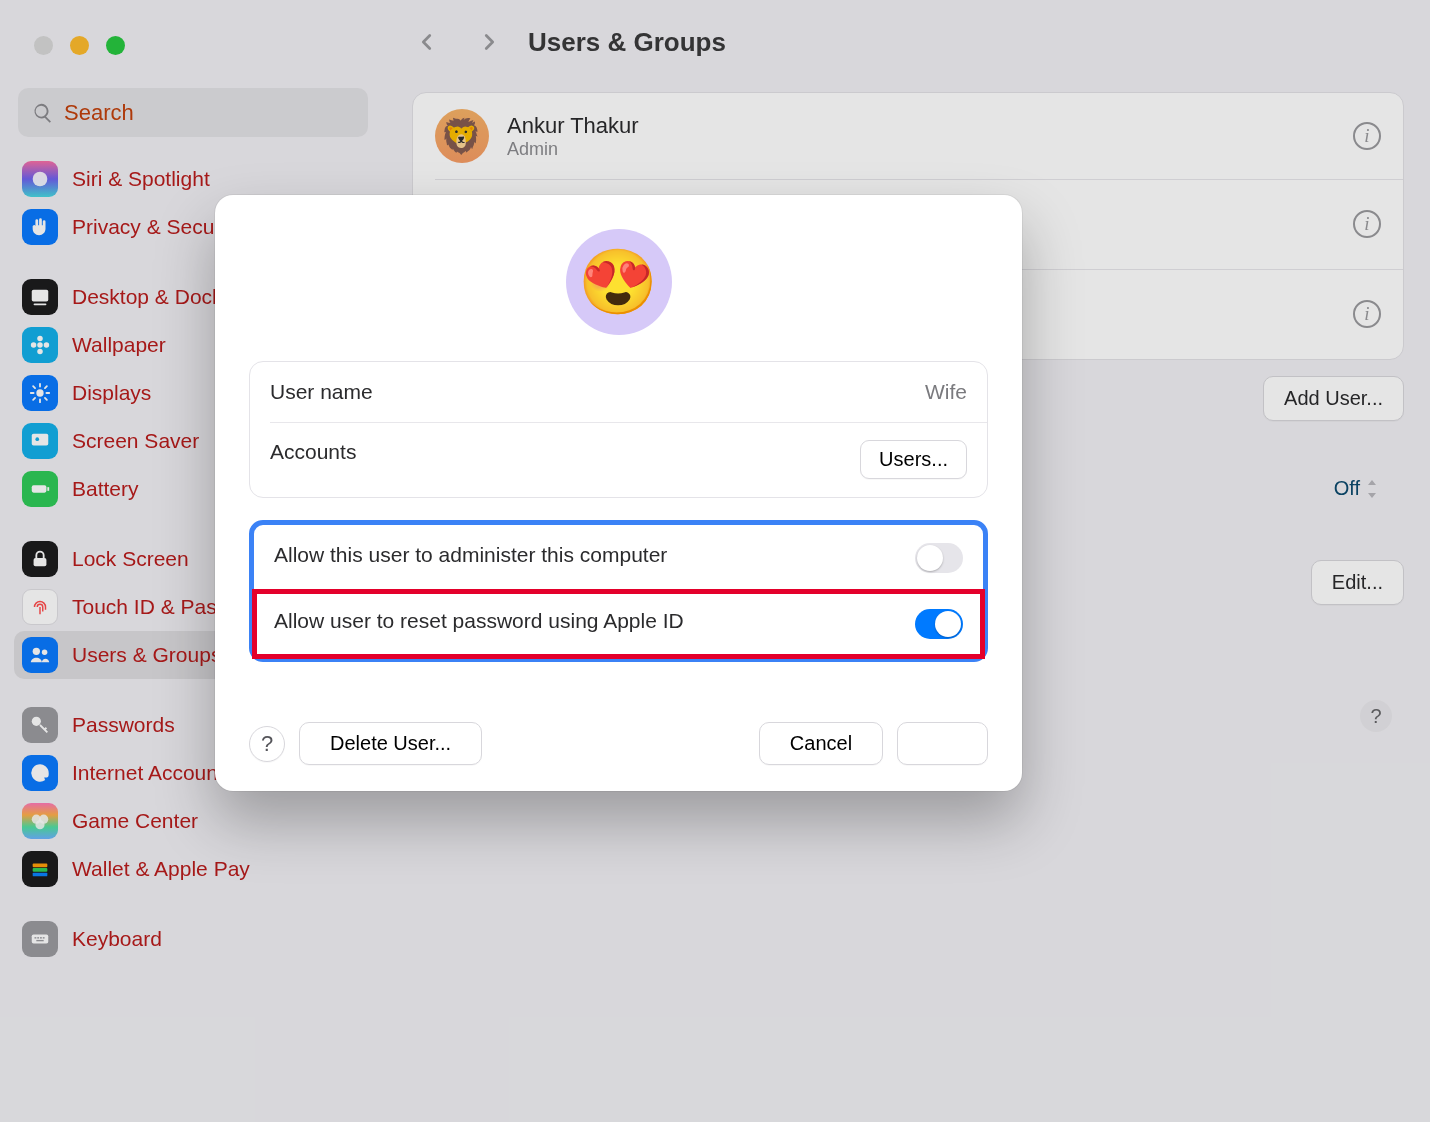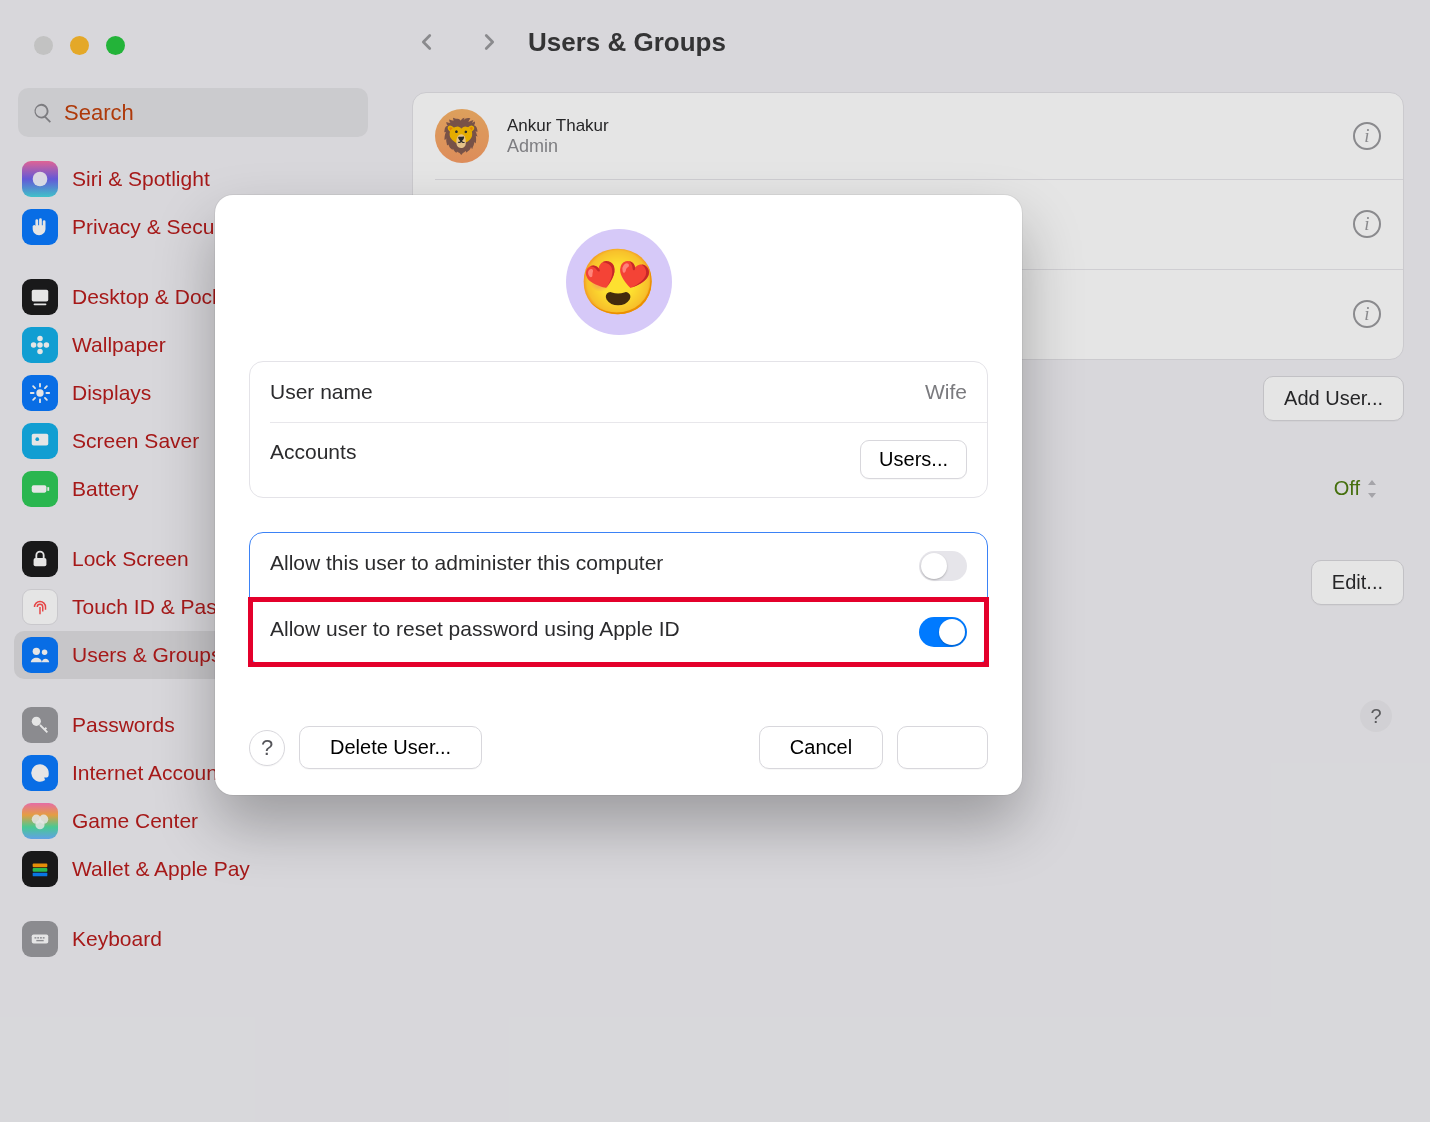--- a/index.html
+++ b/index.html
@@ -34,43 +34,43 @@
     .hdr { height: 84px; display: flex; align-items: center; padding-left: 30px; gap: 28px; }
     .hdr .nav { display: flex; gap: 40px; }
     .chev { width: 22px; height: 22px; fill: none; stroke: #9a9a9e; stroke-width: 3; stroke-linecap: round; stroke-linejoin: round; }
     .hdr .title { font-size: 26px; font-weight: 700; color: #3a3a3c; }
 
     .panel { margin: 8px 26px 0 26px; background: #fff; border: 1px solid #e2e1e6; border-radius: 14px; }
     .panel .row { display: flex; align-items: center; padding: 16px 22px; position: relative; }
     .panel .row + .row::before { content: ""; position: absolute; left: 22px; right: 0; top: 0; height: 1px; background: #e7e6ea; }
     .avatar { width: 54px; height: 54px; border-radius: 50%; background: linear-gradient(#f7b267,#f79d65); display: flex; align-items: center; justify-content: center; font-size: 34px; }
     .uinfo { margin-left: 18px; }
-    .uname { font-size: 17px; color: #2b2b2d; font-weight: 500; }
+    .uname { font-size: 22px; color: #2b2b2d; font-weight: 500; }
     .urole { font-size: 18px; color: #8c8c90; }
     .info-btn { margin-left: auto; }
     .info-circ { width: 28px; height: 28px; border: 2px solid #9a9a9e; border-radius: 50%; display: flex; align-items: center; justify-content: center; color: #9a9a9e; font-family: Georgia, serif; font-style: italic; font-size: 19px; }
 
     .actions-row { display: flex; gap: 14px; margin: 16px 26px 0 26px; justify-content: flex-end; }
     .btn { background: #fff; border: 1px solid #d8d7dc; border-radius: 10px; padding: 10px 20px; font-size: 20px; color: #2b2b2d; box-shadow: 0 1px 1px rgba(0,0,0,0.03); }
 
     .sect-label-row { margin: 34px 52px 6px 52px; display: flex; justify-content: space-between; align-items: center; }
-    .sect-value { font-size: 20px; color: #4d7c0f; display: flex; align-items: center; gap: 6px; }
+    .sect-value { font-size: 20px; color: #0c4a6e; display: flex; align-items: center; gap: 6px; }
     .sect-value svg { width: 12px; height: 18px; fill: #b8b7bd; }
 
     .help-fab { position: absolute; right: 38px; top: 700px; width: 32px; height: 32px; background: #e9e8ec; border-radius: 50%; display: flex; align-items: center; justify-content: center; color: #656568; font-size: 20px; }
 
     
     .modal { position: absolute; z-index: 10; left: 215px; top: 195px; width: 807px; background: #fff; border-radius: 18px; box-shadow: 0 30px 60px rgba(0,0,0,0.28), 0 0 0 1px rgba(0,0,0,0.05); padding: 34px 34px 26px 34px; }
     .modal .av-lg { width: 106px; height: 106px; border-radius: 50%; background: #d6c9f8; margin: 0 auto 26px auto; display: flex; align-items: center; justify-content: center; font-size: 64px; }
     .mgroup { background: #fff; border: 1px solid #e4e3e8; border-radius: 14px; }
     .mrow { display: flex; align-items: flex-start; padding: 18px 20px; position: relative; font-size: 21px; color: #2b2b2d; }
     .mgroup .mrow + .mrow::before { content: ""; position: absolute; left: 20px; right: 0; top: 0; height: 1px; background: #e8e7eb; }
     .mrow .val { margin-left: auto; color: #7a7a7e; }
     .mrow .btn-sm { margin-left: auto; background: #fff; border: 1px solid #d8d7dc; border-radius: 9px; padding: 7px 18px; font-size: 20px; box-shadow: 0 1px 1px rgba(0,0,0,0.03); }
-    .mgroup2 { margin-top: 34px; background: #fff; border: 1px solid #3b82f6; border-radius: 14px; }
+    .mgroup2 { margin-top: 22px; background: #fff; border: 5px solid #3b82f6; border-radius: 14px; }
     .mrow .switch { margin-left: auto; width: 48px; height: 30px; border-radius: 30px; position: relative; }
     .switch.off { background: #e6e5ea; }
     .switch.on { background: #007aff; }
     .switch .knob { position: absolute; top: 2px; width: 26px; height: 26px; background: #fff; border-radius: 50%; box-shadow: 0 1px 2px rgba(0,0,0,0.25); }
     .switch.off .knob { left: 2px; }
     .switch.on .knob { right: 2px; }
     .redbox { outline: 5px solid #e4002b; outline-offset: -3px; border-radius: 0; }
 
     .mfooter { display: flex; align-items: center; margin-top: 60px; gap: 14px; }
     .help-circ { width: 36px; height: 36px; border: 1px solid #d8d7dc; border-radius: 50%; display: flex; align-items: center; justify-content: center; font-size: 22px; color: #55555a; background: #fff; box-shadow: 0 1px 1px rgba(0,0,0,0.03); }

